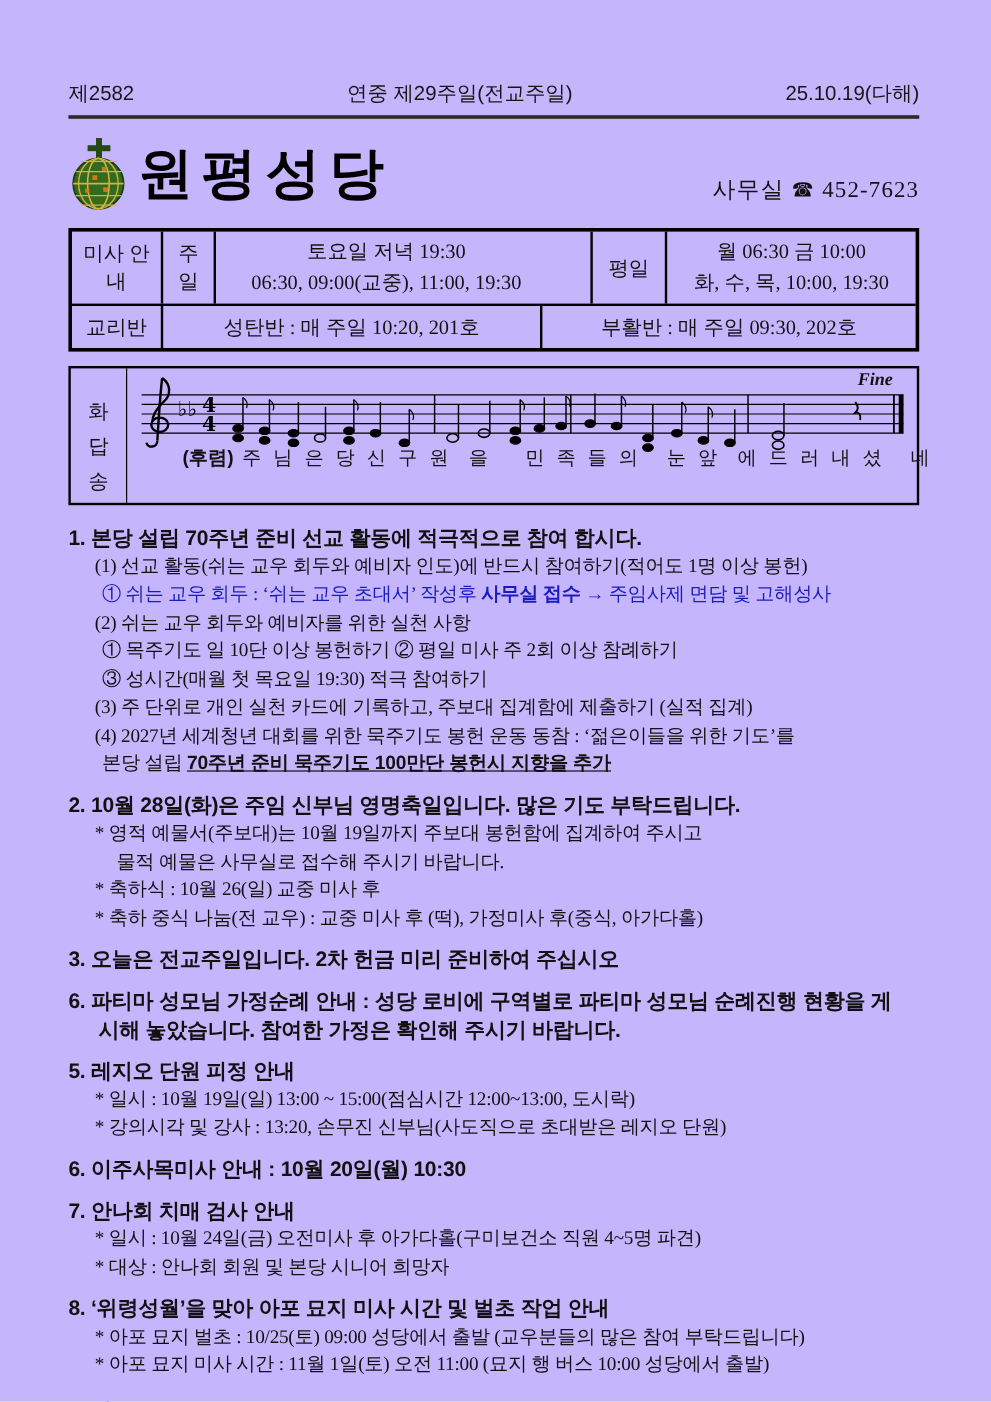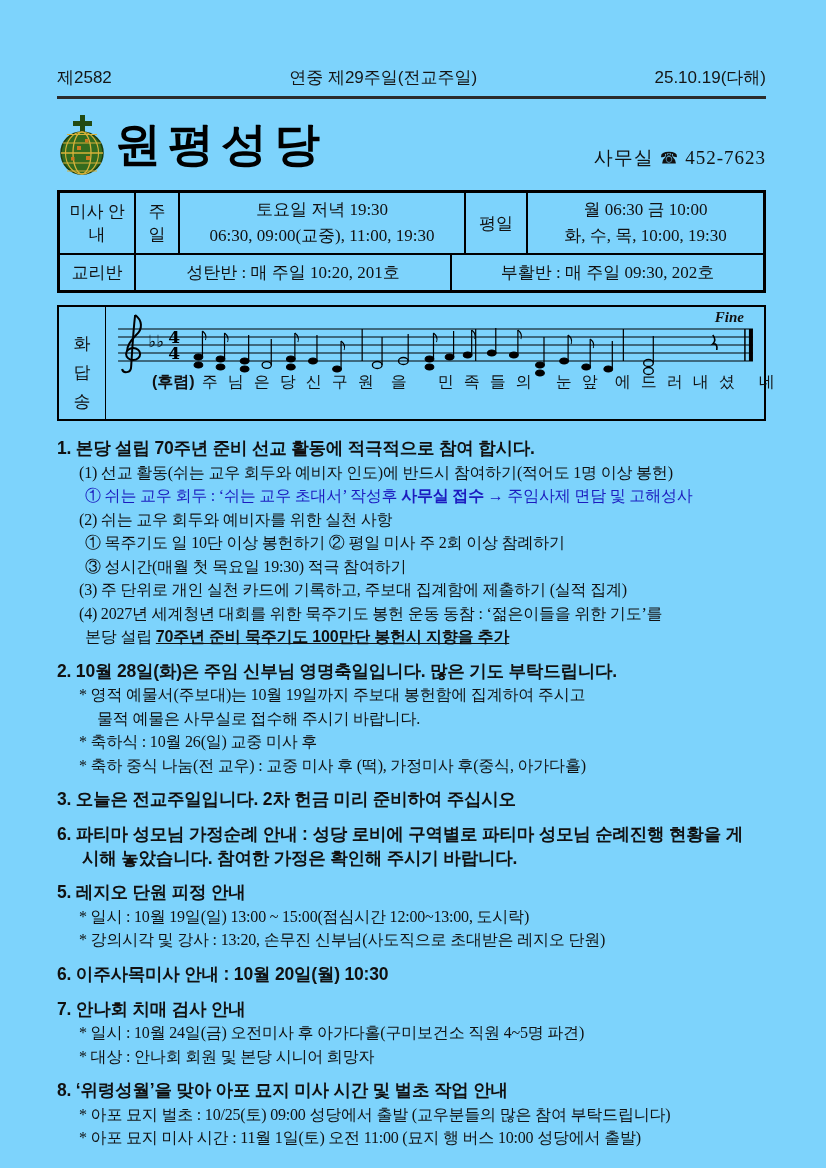--- a/index.html
+++ b/index.html
@@ -1,17 +1,17 @@
 <!DOCTYPE html>
 <html><head>
 <meta charset="utf-8">
 <style>
   html,body{margin:0;padding:0;background:#e8e8e8;}
   .page{
-    position:relative;width:826px;height:1168px;background:#7dd3fc;
+    position:relative;width:826px;height:1168px;background:#c4b5fd;
     box-sizing:border-box;padding:66px 60px 0 57px;overflow:hidden;
     font-family:"Liberation Serif","DejaVu Serif",serif;color:#111;
   }
   
   .masthead{display:flex;justify-content:space-between;align-items:baseline;
     font-family:"Liberation Sans","DejaVu Sans",sans-serif;font-size:17px;color:#151515;}
   .mast-rule{border-bottom:3px solid #2b2b2b;margin-top:7px;}
   
   .brand{display:flex;align-items:center;margin-top:14px;height:64px;}
   .brand .logo{width:52px;height:64px;flex:0 0 auto;}
@@ -24,21 +24,21 @@
   .mt-row + .mt-row{border-top:2px solid #000;}
   .mt-cell{display:flex;flex-direction:column;justify-content:center;
     font-size:17px;box-sizing:border-box;padding:4px 8px;}
   .mt-cell + .mt-cell{border-left:2px solid #000;}
   .mt-label{align-items:center;text-align:center;}
   .r1{height:60px;}
   .r2{height:35px;}
   .c-w1{width:74px;}
   .c-w2{width:44px;font-family:Liberation Serif, serif;}
   .c-w3{width:286px;}
-  .c-w4{width:62px;}
+  .c-w4{width:62px;margin-left:28px;}
   .c-flex{flex:1;}
   .c-cls{width:316px;align-items:center;text-align:center;}
   .mt-line{line-height:1.55;text-align:center;}
   
   .musicbox{margin-top:12px;border:2px solid #000;display:flex;height:112px;}
   .psalm-label-cell{width:46px;border-right:1.5px solid #000;display:flex;
     align-items:center;justify-content:center;}
   .psalm-label{writing-mode:vertical-rl;text-orientation:upright;
     font-size:17px;letter-spacing:12px;padding-top:6px;}
   .staff-cell{position:relative;flex:1;}

